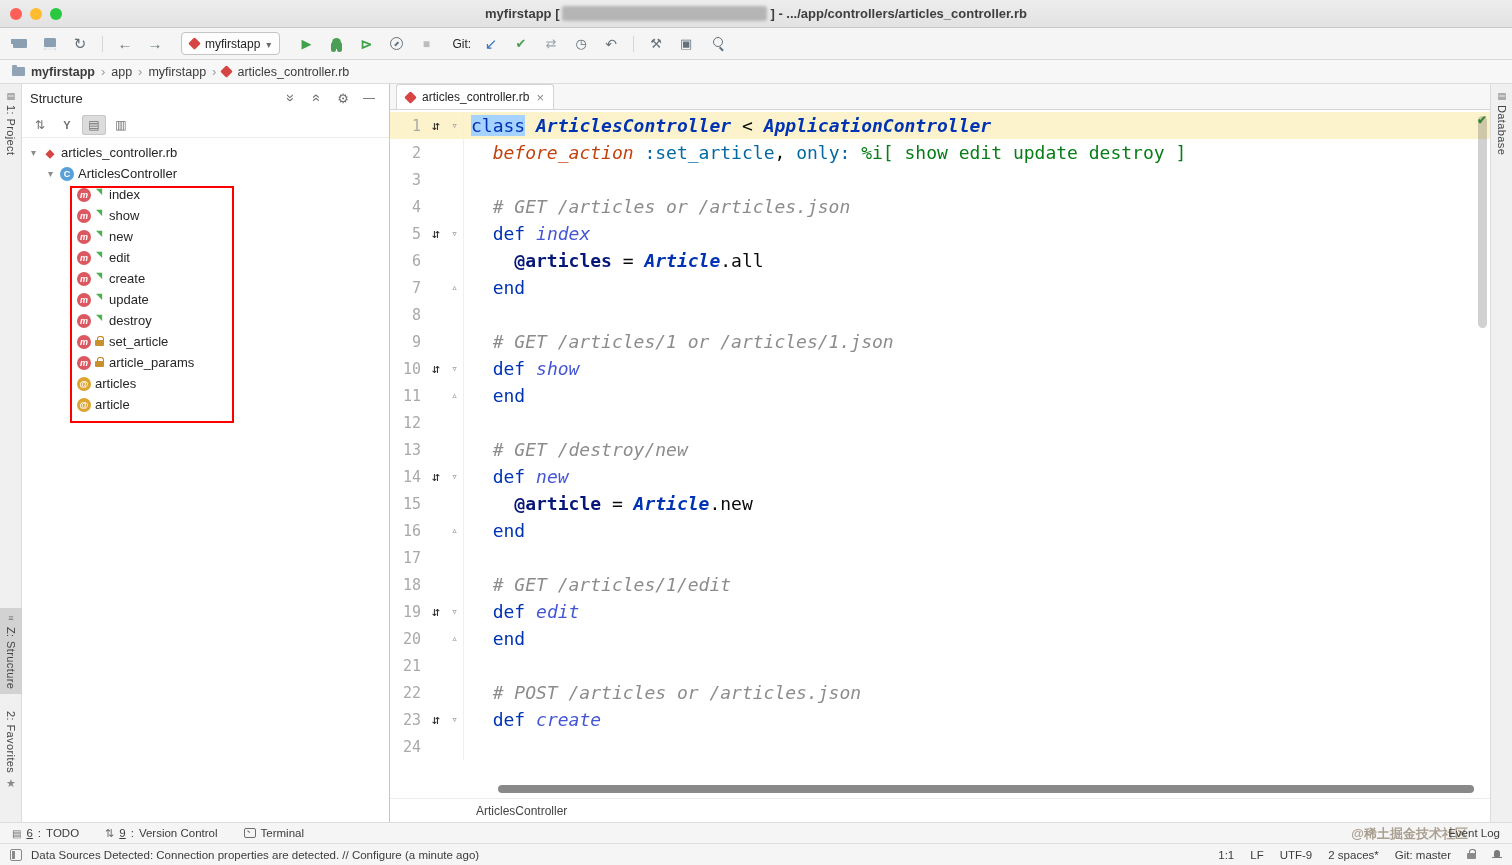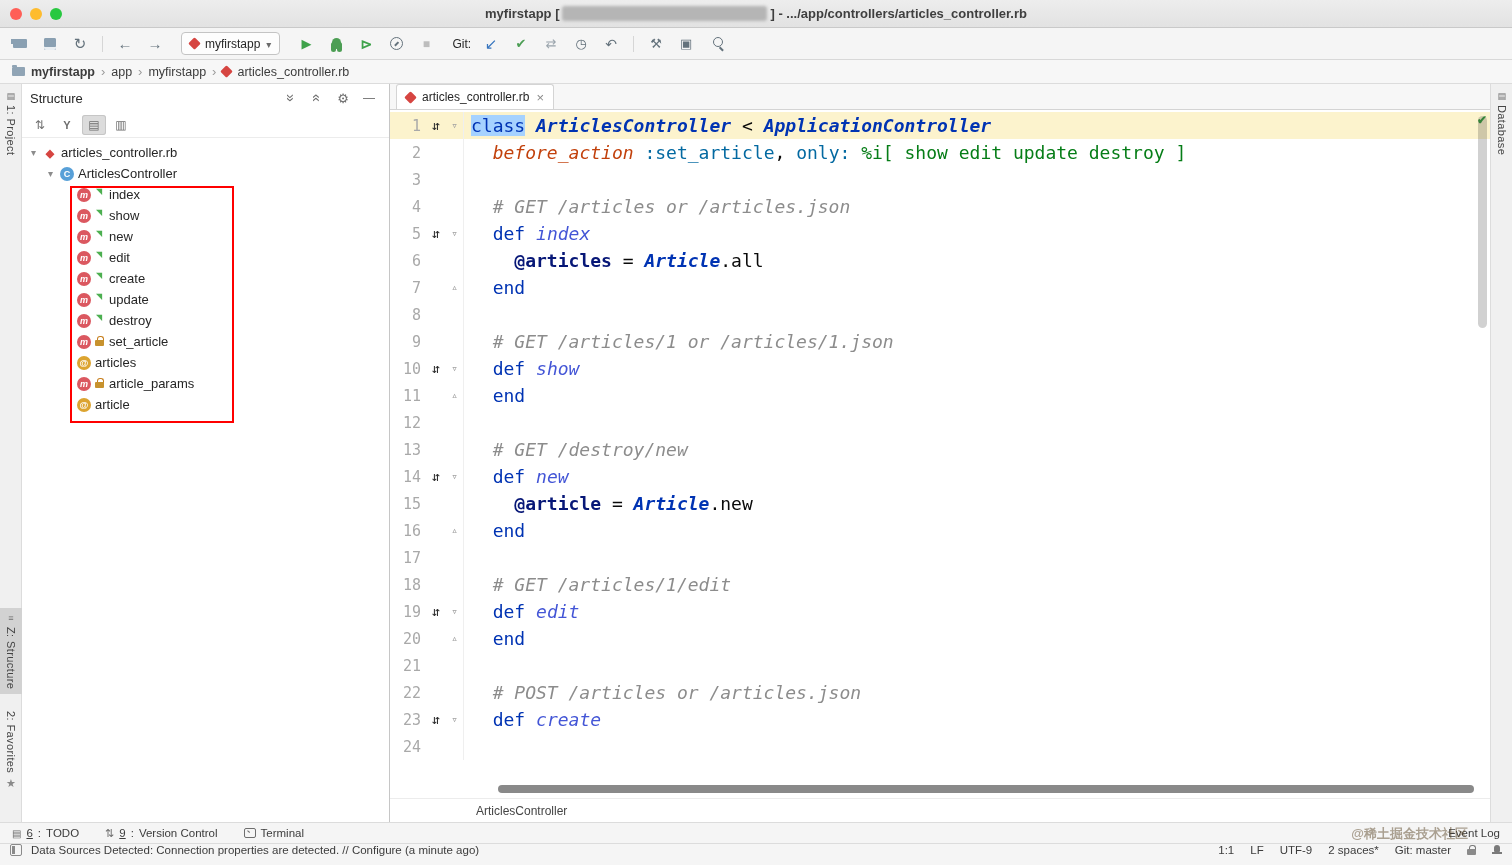--- a/index.html
+++ b/index.html
@@ -132,21 +132,21 @@
   
   .toolbuttons{height:21px;background:#f5f5f5;border-top:1px solid #dcdcdc;display:flex;align-items:center;padding:0 12px;gap:26px;font-size:11.5px;color:#3c3c3c;position:relative}
   .twb{display:flex;align-items:center;gap:5px}
   .twb .mn{text-decoration:underline}
   .twi{color:#6e6e6e;font-size:10px;display:inline-flex;align-items:center;justify-content:center}
   .twi-todo::before{content:"▤"}
   .twi-version-control::before{content:"⇅";font-size:11px}
   .twi-terminal{width:12px;height:10px;border:1.3px solid #6e6e6e;border-radius:2px;position:relative}
   .twi-terminal::before{content:"";position:absolute;left:2px;top:2px;width:3px;height:1.3px;background:#6e6e6e;transform:rotate(40deg)}
   .event-log{margin-left:auto;color:#3c3c3c}
-  .statusbar{height:22px;background:#f5f5f5;border-top:1px solid #dcdcdc;display:flex;align-items:flex-start;padding:0 10px;font-size:11.5px;color:#3c3c3c}
+  .statusbar{height:22px;background:#f5f5f5;border-top:1px solid #dcdcdc;display:flex;align-items:center;padding:0 10px;font-size:11.5px;color:#3c3c3c}
   .sb-toggle{width:12px;height:12px;border:1.3px solid #8a8a8a;border-radius:2px;position:relative;margin-right:9px;flex:none}
   .sb-toggle::before{content:"";position:absolute;left:1px;top:1px;bottom:1px;width:3px;background:#8a8a8a}
   .sb-msg{flex:1;min-width:0;white-space:nowrap;overflow:hidden;text-overflow:ellipsis}
   .sb-right{display:flex;align-items:center;gap:16px;margin-left:14px}
   .ic-lock-sm{position:relative;width:9px;height:11px}
   .ic-lock-sm::before{content:"";position:absolute;top:0;left:2px;width:5px;height:5px;border:1.3px solid #7a7a7a;border-bottom:none;border-radius:3px 3px 0 0}
   .ic-lock-sm::after{content:"";position:absolute;top:4px;left:0;width:9px;height:6px;background:#8a8a8a;border-radius:1px}
   .ic-bell{position:relative;width:10px;height:10px}
   .ic-bell::before{content:"";position:absolute;left:2px;top:0;width:6px;height:7px;background:#7a7a7a;border-radius:3px 3px 1px 1px}
   .ic-bell::after{content:"";position:absolute;left:0;top:7px;width:10px;height:1.5px;background:#7a7a7a}
@@ -318,29 +318,29 @@
     <span class="tw-label">destroy</span>
   </div>
           <div class="trow" style="padding-left: 40px;">
     <span class="tw-exp" style="visibility: hidden;"></span>
     <span class="tw-icon ti-method-private"></span>
     <span class="tw-badge badge-lock"></span>
     <span class="tw-label">set_article</span>
   </div>
           <div class="trow" style="padding-left: 40px;">
     <span class="tw-exp" style="visibility: hidden;"></span>
-    <span class="tw-icon ti-field"></span>
-
-    <span class="tw-label">articles</span>
-  </div>
-          <div class="trow" style="padding-left: 40px;">
-    <span class="tw-exp" style="visibility: hidden;"></span>
     <span class="tw-icon ti-method-private"></span>
     <span class="tw-badge badge-lock"></span>
     <span class="tw-label">article_params</span>
+  </div>
+          <div class="trow" style="padding-left: 40px;">
+    <span class="tw-exp" style="visibility: hidden;"></span>
+    <span class="tw-icon ti-field"></span>
+
+    <span class="tw-label">articles</span>
   </div>
           <div class="trow" style="padding-left: 40px;">
     <span class="tw-exp" style="visibility: hidden;"></span>
     <span class="tw-icon ti-field"></span>
 
     <span class="tw-label">article</span>
   </div>
         </div>
       <div class="red-rect"></div>
     </div>

